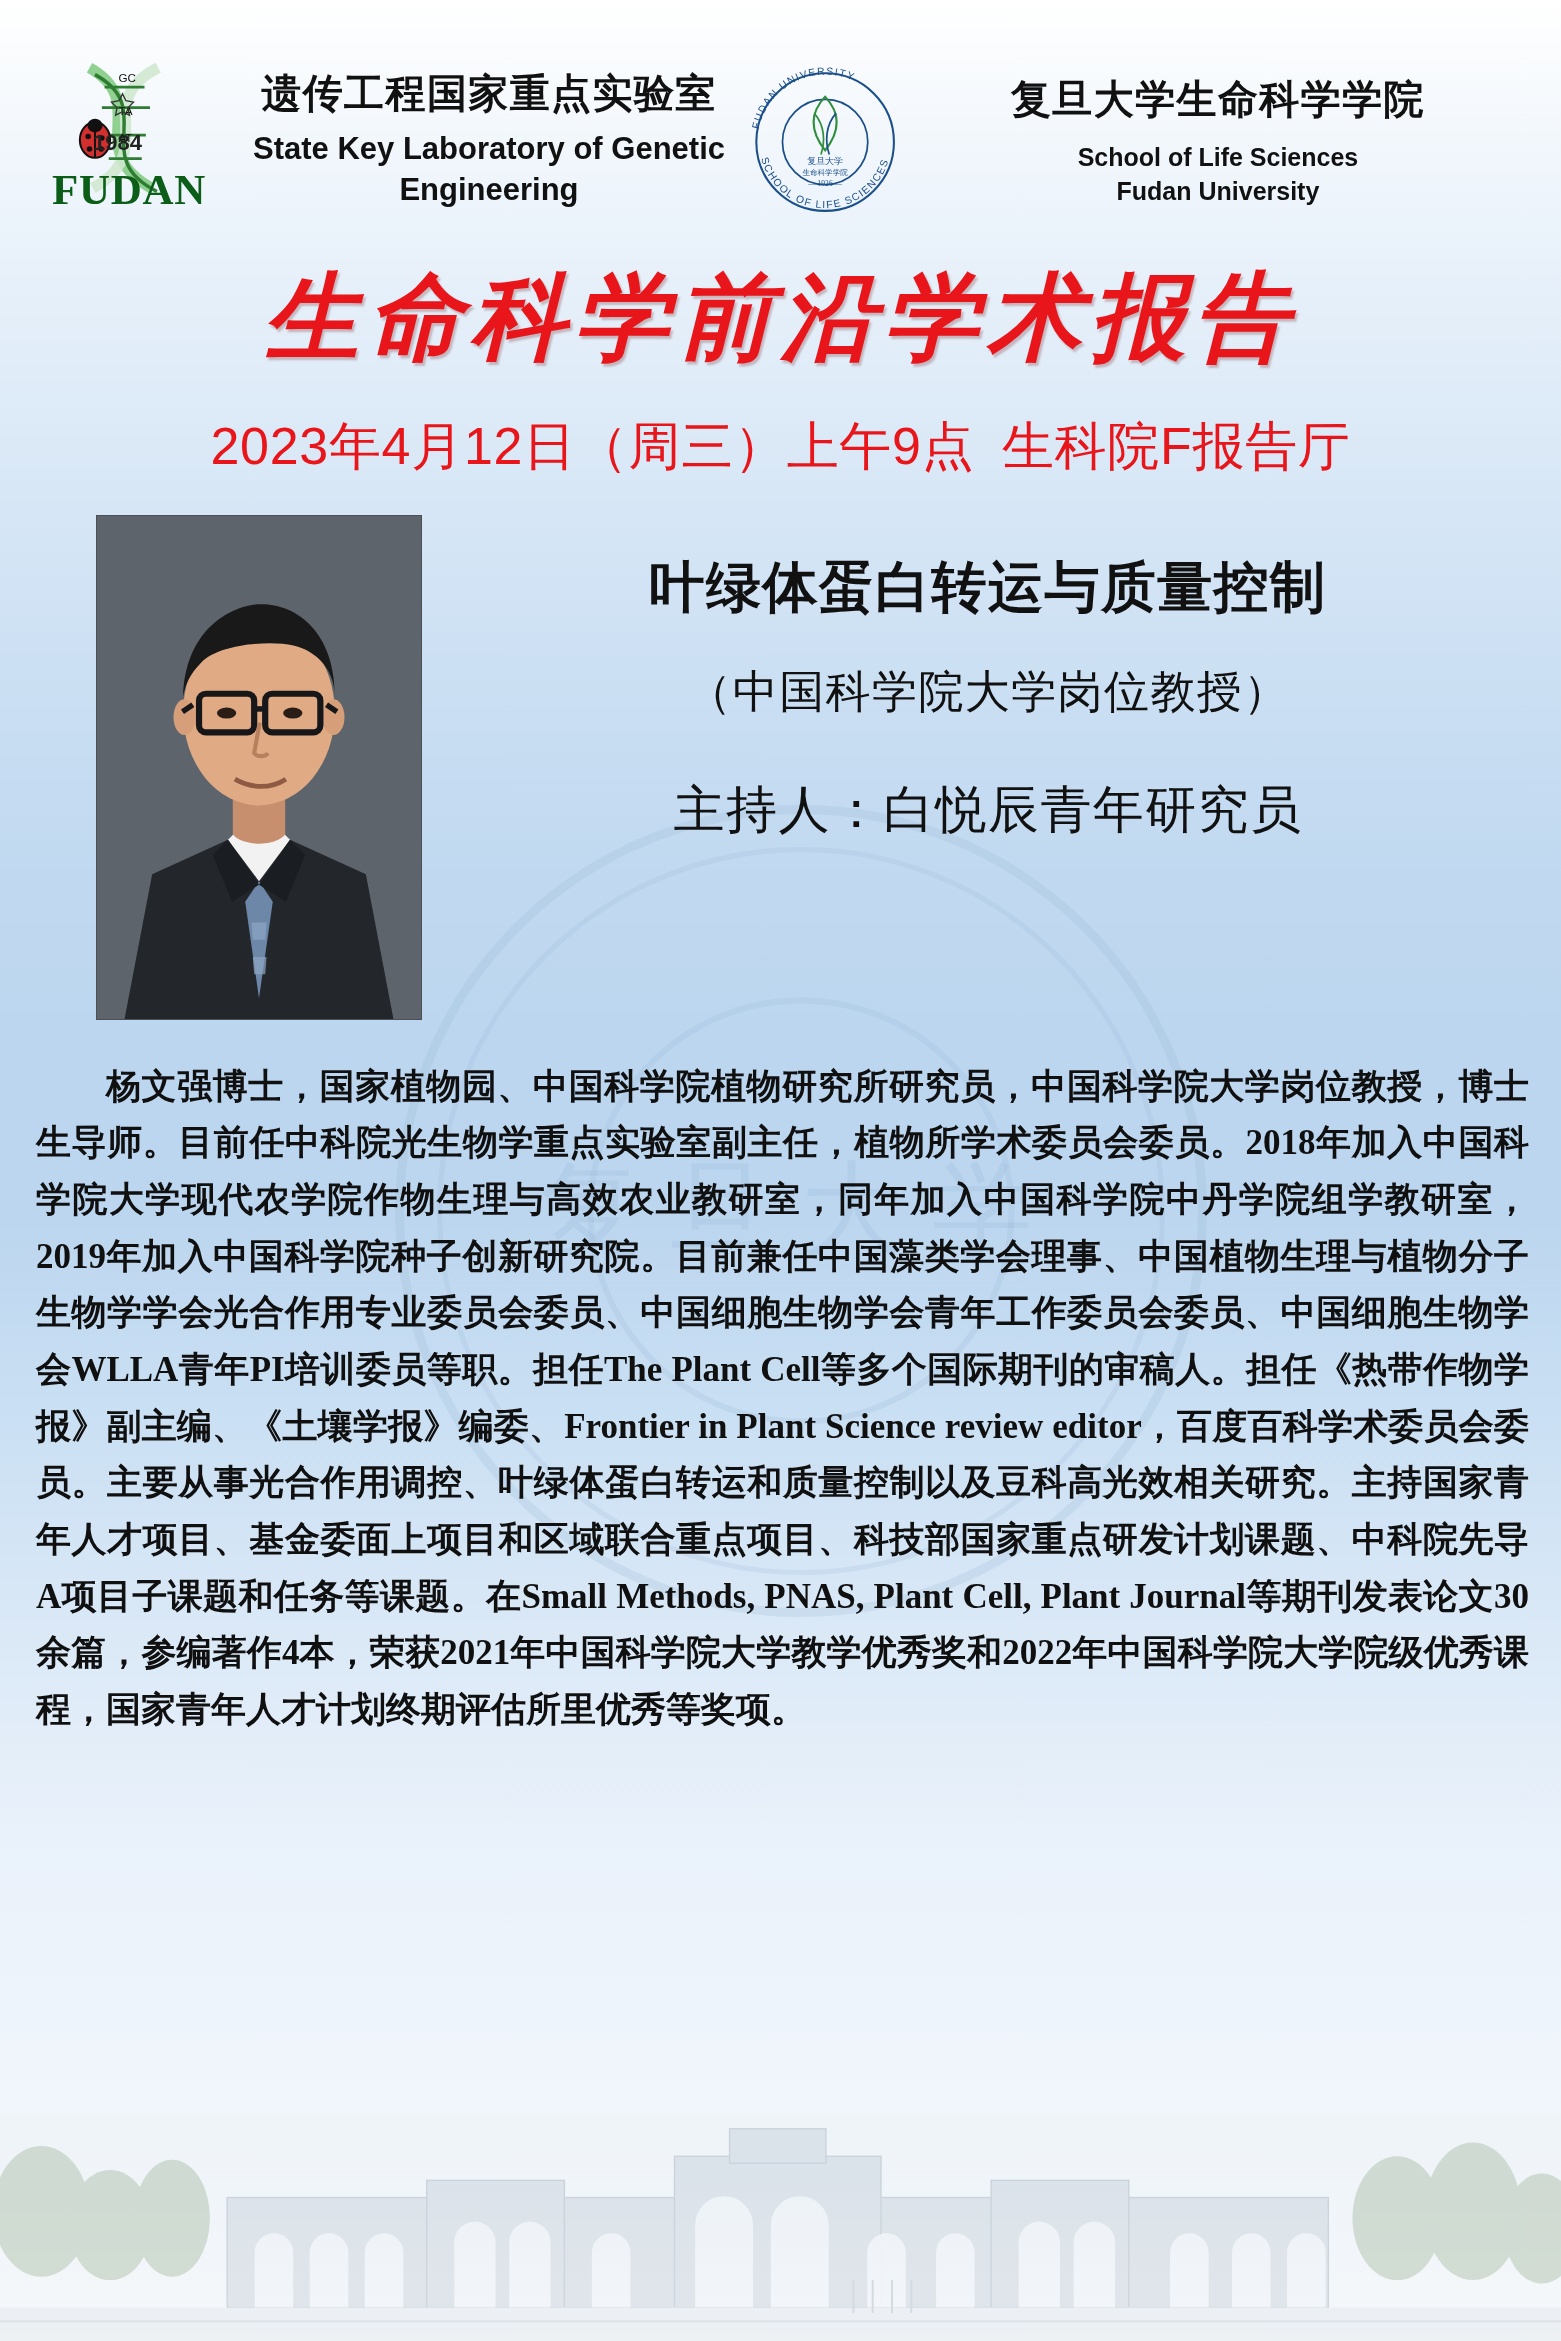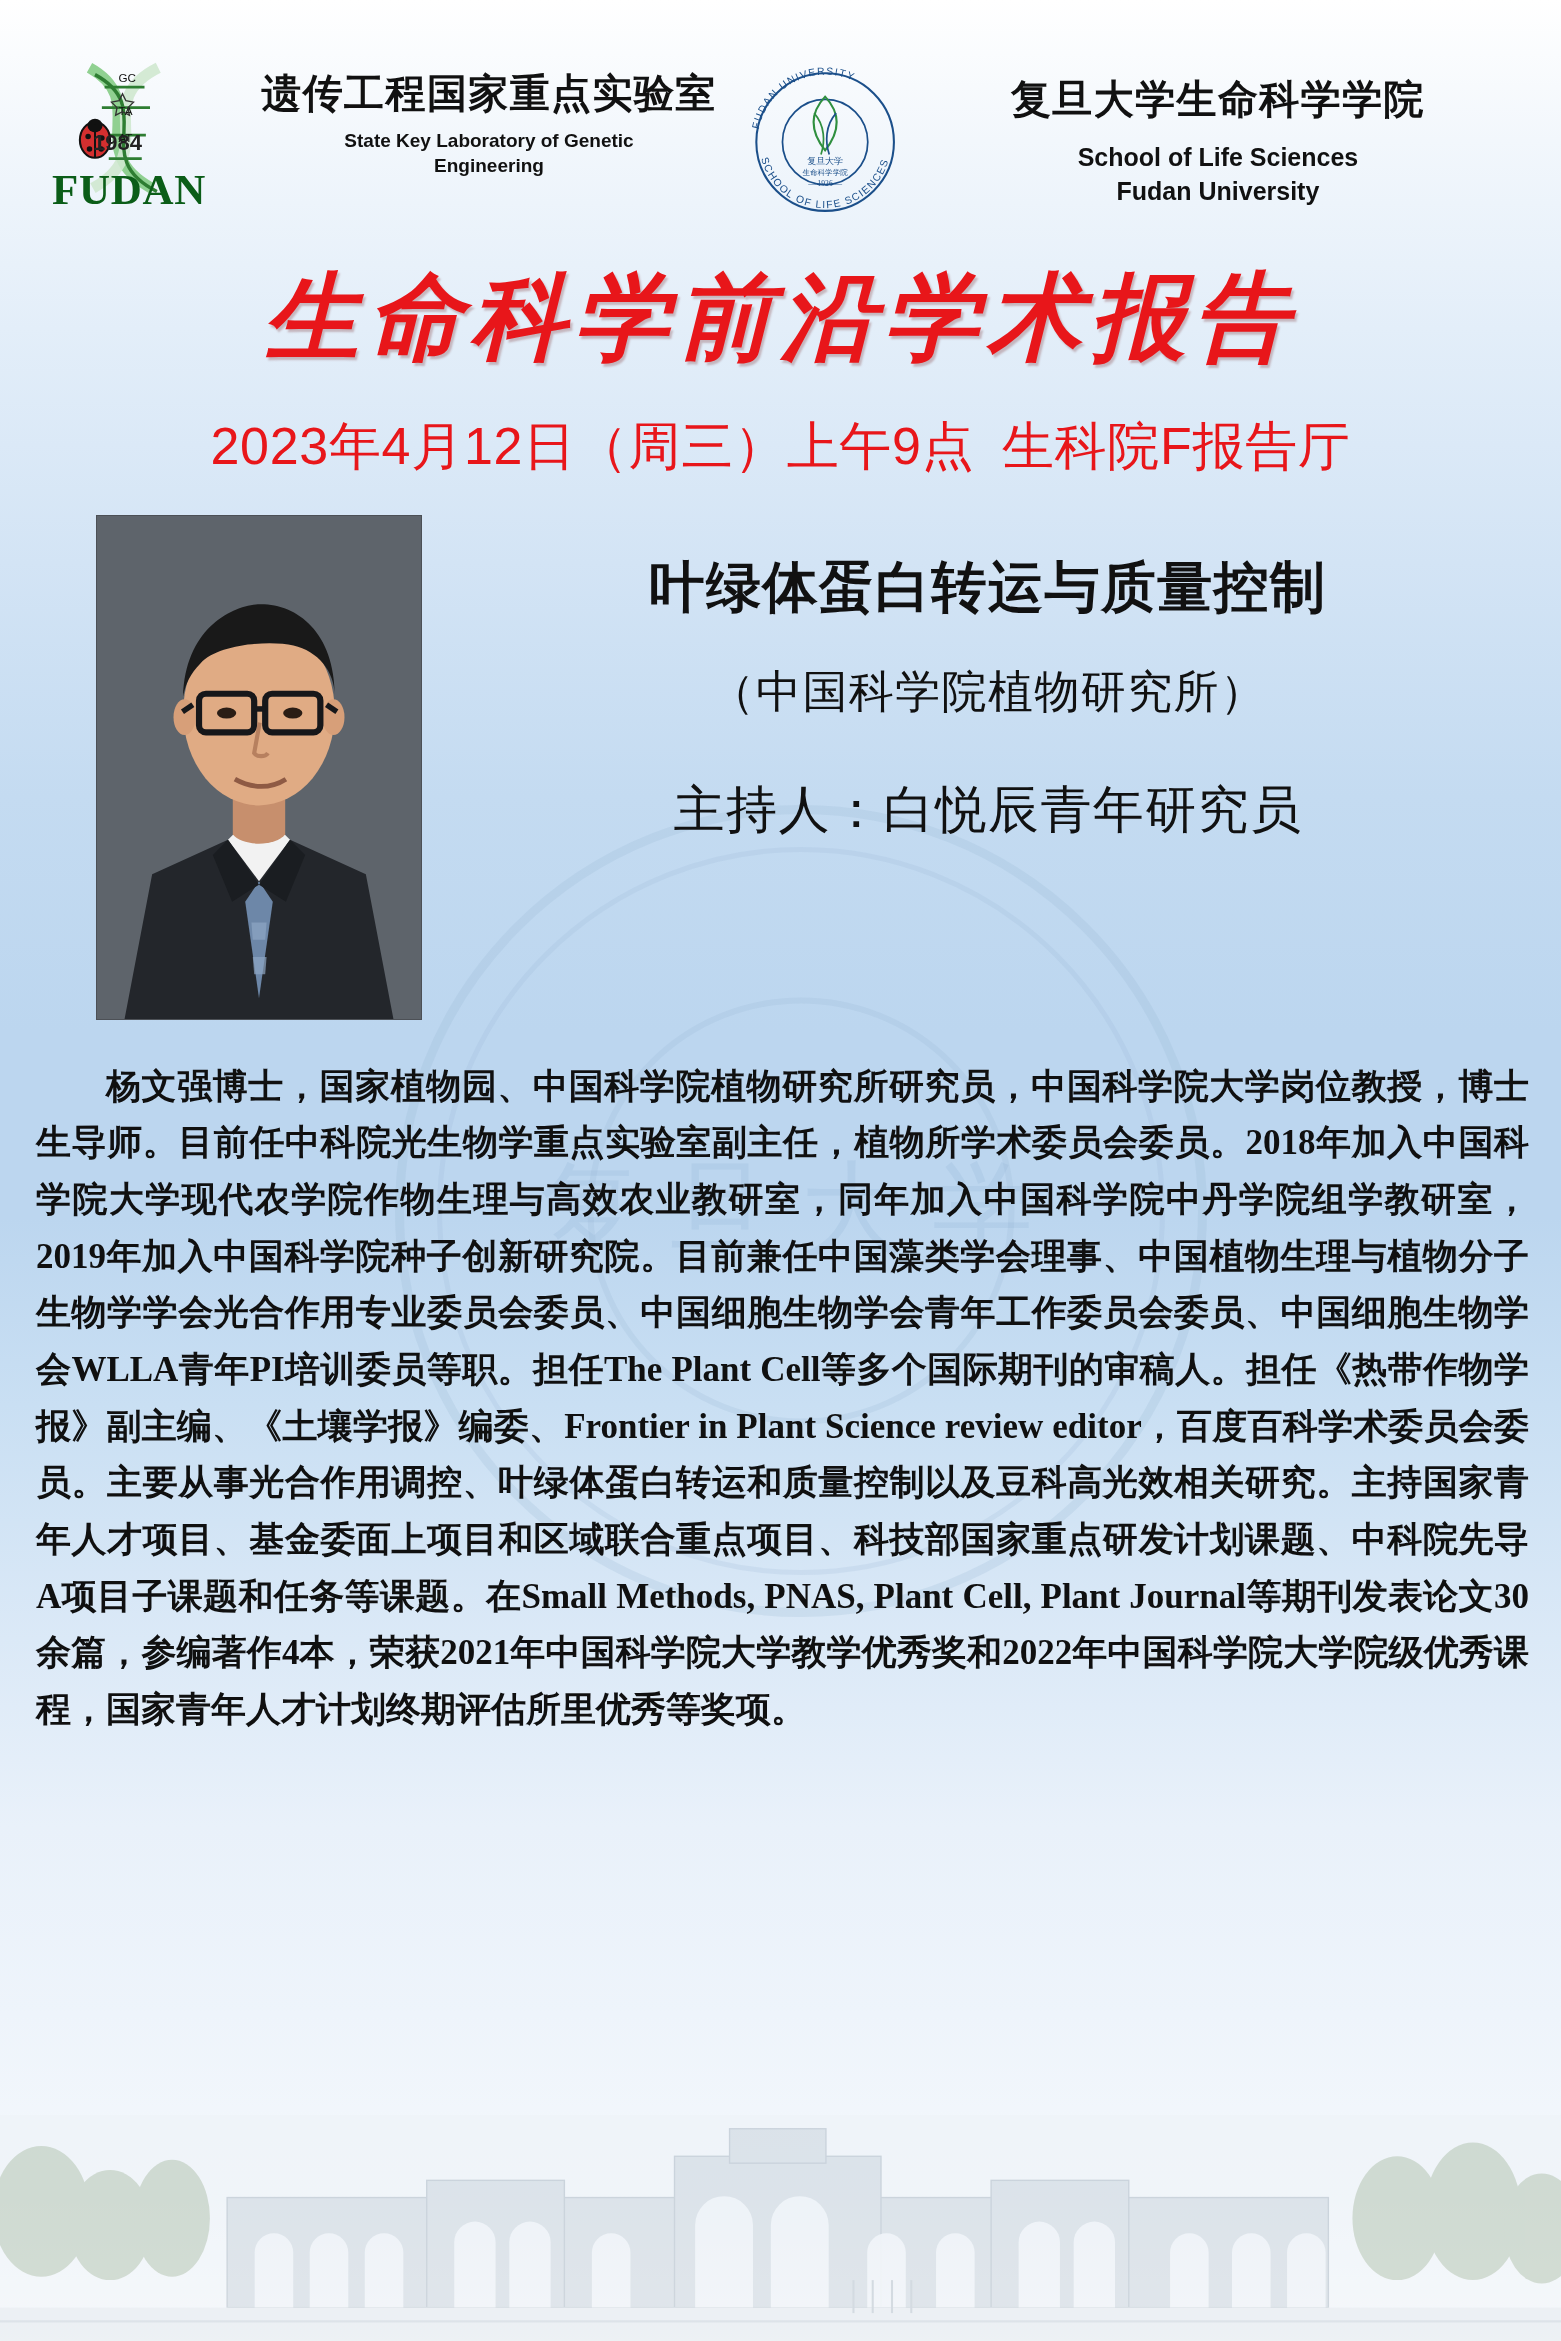--- a/index.html
+++ b/index.html
@@ -123,21 +123,21 @@
   }
   .lab-cn {
     font-size: 40px;
     font-weight: bold;
     color: #111;
     letter-spacing: 1.4px;
     line-height: 1.2;
   }
   .lab-en {
     margin-top: 12.4px;
-    font-size: 19px;
+    font-size: 31px;
     font-weight: bold;
     color: #111;
     line-height: 1.3;
   }
 
   .fudan-seal {
     flex: 0 0 179px;
     width: 179px;
     height: 172px;
     position: relative;
@@ -388,21 +388,21 @@
         <ellipse cx="188" cy="286" rx="14" ry="8" fill="#2a1d15"></ellipse>
         <ellipse cx="284" cy="286" rx="14" ry="8" fill="#2a1d15"></ellipse>
 
         <path d="M236 300 L228 344 C232 350, 244 350, 248 344" fill="none" stroke="#b7805f" stroke-width="6"></path>
         <path d="M200 382 C225 396, 252 396, 274 382" fill="none" stroke="#8e5a44" stroke-width="7"></path>
       </svg>
     </div>
 
     <div class="talk-info">
       <div class="talk-title">叶绿体蛋白转运与质量控制</div>
-      <div class="speaker-affil">（中国科学院植物研究所）</div>
+      <div class="speaker-affil">（中国科学院大学岗位教授）</div>
       <div class="host-line">
         <span>主持人：白悦辰</span><span class="host-role">青年研究员</span>
       </div>
     </div>
   </div>
 
   <div class="bio">
     <p>杨文强博士，国家植物园、中国科学院植物研究所研究员，中国科学院大学岗位教授，博士生导师。目前任中科院光生物学重点实验室副主任，植物所学术委员会委员。2018年加入中国科学院大学现代农学院作物生理与高效农业教研室，同年加入中国科学院中丹学院组学教研室，2019年加入中国科学院种子创新研究院。目前兼任中国藻类学会理事、中国植物生理与植物分子生物学学会光合作用专业委员会委员、中国细胞生物学会青年工作委员会委员、中国细胞生物学会WLLA青年PI培训委员等职。担任The Plant Cell等多个国际期刊的审稿人。担任《热带作物学报》副主编、《土壤学报》编委、Frontier in Plant Science review editor，百度百科学术委员会委员。主要从事光合作用调控、叶绿体蛋白转运和质量控制以及豆科高光效相关研究。主持国家青年人才项目、基金委面上项目和区域联合重点项目、科技部国家重点研发计划课题、中科院先导A项目子课题和任务等课题。在Small Methods, PNAS, Plant Cell, Plant Journal等期刊发表论文30余篇，参编著作4本，荣获2021年中国科学院大学教学优秀奖和2022年中国科学院大学院级优秀课程，国家青年人才计划终期评估所里优秀等奖项。</p>
   </div>
 

